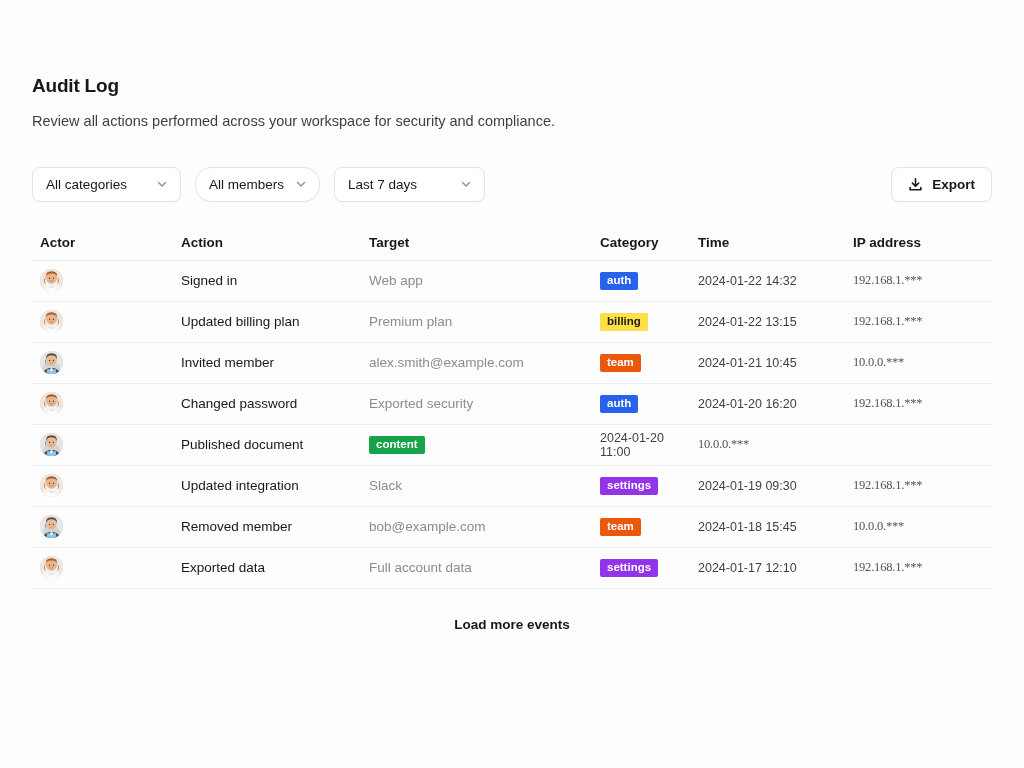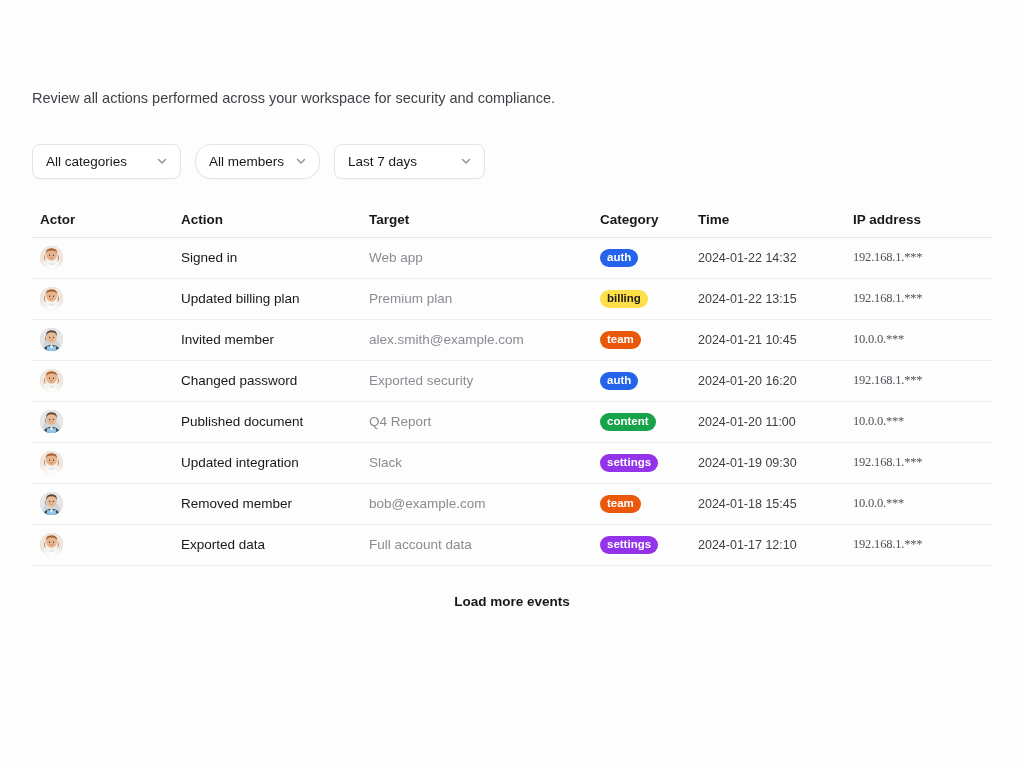--- a/index.html
+++ b/index.html
@@ -88,39 +88,40 @@
   .cell-target { color: #8b8b93; }
   .cell-time { color: #3f3f46; font-size: 12.5px; }
   .cell-ip {
     color: #52525b; font-size: 12.5px;
     font-family: Liberation Serif, serif;
     letter-spacing: -0.2px;
   }
   .badge {
     display: inline-flex; align-items: center; justify-content: center;
     height: 18px; padding: 0 7px;
-    border-radius: 9px;
+    border-radius: 2px;
     font-size: 11.5px; font-weight: 700;
     line-height: 1;
   }
 
   
   .load-more {
     margin-top: 28px;
     width: 960px;
     text-align: center;
     font-size: 13.5px; font-weight: 700; color: #18181b;
     cursor: pointer;
   }
 </style>
 </head>
 <body>
 
 <div class="page">
 
+  <h1 class="page-title">Audit Log</h1>
   <p class="page-subtitle">Review all actions performed across your workspace for security and compliance.</p>
 
   <div class="filter-bar">
 
     <div class="select select-cat">
       <span>All categories</span>
       <svg class="chev" viewBox="0 0 16 16" fill="none" stroke="#52525b" stroke-width="1.6" stroke-linecap="round" stroke-linejoin="round">
         <path d="M4 6.2 L8 10.2 L12 6.2"></path>
       </svg>
     </div>
@@ -134,20 +135,28 @@
 
     <div class="select select-date">
       <span>Last 7 days</span>
       <svg class="chev" viewBox="0 0 16 16" fill="none" stroke="#52525b" stroke-width="1.6" stroke-linecap="round" stroke-linejoin="round">
         <path d="M4 6.2 L8 10.2 L12 6.2"></path>
       </svg>
     </div>
 
     <div class="spacer"></div>
 
+    <div class="export-btn">
+      <svg class="dl-icon" viewBox="0 0 16 16" fill="none" stroke="#18181b" stroke-width="1.7" stroke-linecap="round" stroke-linejoin="round">
+        <path d="M8 1.8 L8 9.6"></path>
+        <path d="M4.7 6.6 L8 9.9 L11.3 6.6"></path>
+        <path d="M2.3 11.3 L2.3 13.6 L13.7 13.6 L13.7 11.3"></path>
+      </svg>
+      <span>Export</span>
+    </div>
 
   </div>
 
   <div class="table">
     <div class="trow thead" id="thead">
         <div class="th">Actor</div>
         <div class="th">Action</div>
         <div class="th">Target</div>
         <div class="th">Category</div>
         <div class="th">Time</div>
@@ -217,21 +226,20 @@
         <div class="trow tbody-row">
           <div class="cell cell-actor">
             <span class="avatar">
               <svg viewBox="0 0 40 40">
                 <use href="#sym-avatar-jane"></use>
               </svg>
             </span>
             <span class="actor-name"></span>
           </div>
           <div class="cell cell-action">Published document</div>
-          <div class="cell cell-target">Q4 Report</div>
           <div class="cell"><span class="badge" style="background: rgb(22, 163, 74); color: rgb(255, 255, 255);">content</span></div>
           <div class="cell cell-time">2024-01-20 11:00</div>
           <div class="cell cell-ip">10.0.0.***</div>
         </div>
         <div class="trow tbody-row">
           <div class="cell cell-actor">
             <span class="avatar">
               <svg viewBox="0 0 40 40">
                 <use href="#sym-avatar-john"></use>
               </svg>

